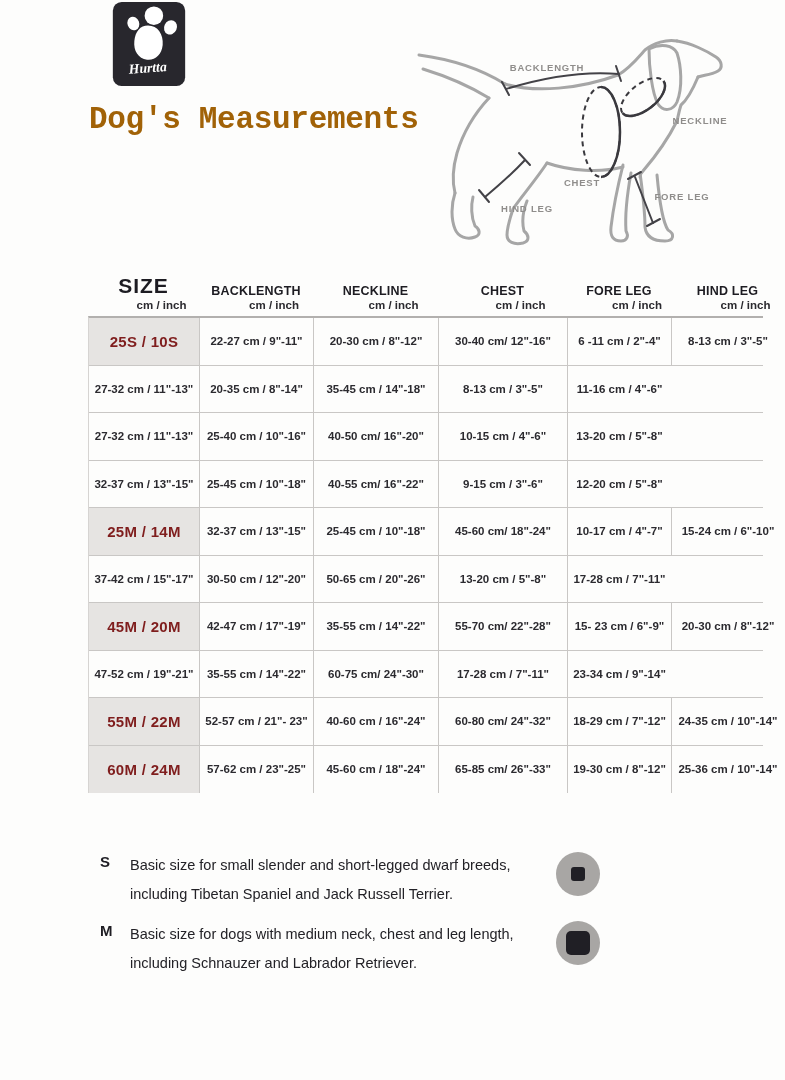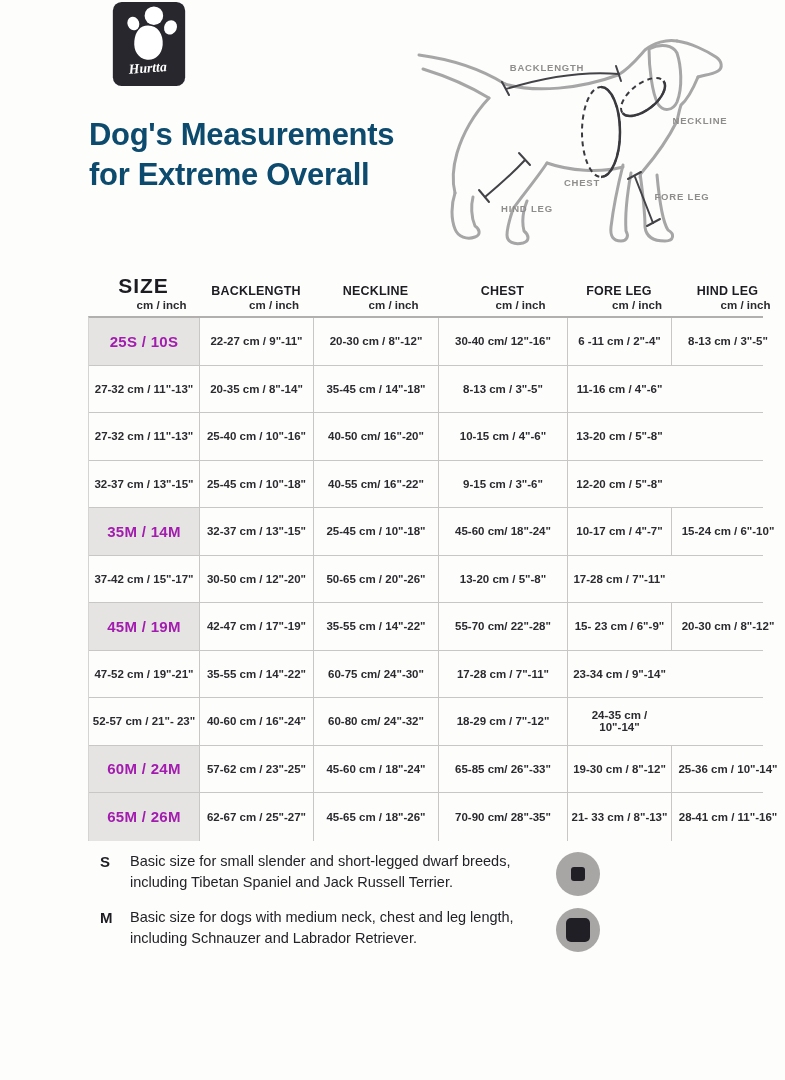--- a/index.html
+++ b/index.html
@@ -9,23 +9,23 @@
     width:785px; height:1080px;
     background:#fdfdfc;
     font-family:"Liberation Sans", sans-serif;
     color:#27262b;
     overflow:hidden;
   }
   
   .logo { position:absolute; left:112px; top:2px; width:74px; height:86px; }
   
   .title {
-    position:absolute; left:89px; top:115px;
+    position:absolute; left:89px; top:100px;
     font-size:31px; font-weight:bold; letter-spacing:-0.3px;
-    line-height:40px; color:#0c4a6e;
+    line-height:40px; color:#a16207;font-family:Liberation Mono, monospace;
   }
   
   .dog-diagram { position:absolute; left:415px; top:5px; width:370px; height:250px; }
   .dog-diagram text {
     font-family:"Liberation Sans", sans-serif;
     font-size:9.5px; font-weight:bold; fill:#8f8d8b; letter-spacing:0.8px;
   }
   
   .size-table { position:absolute; left:88px; top:263px; width:675px; }
   .thead {
@@ -47,26 +47,26 @@
     height:47.5px;
     border-bottom:1px solid #c9c7c5;
   }
   .trow:last-child { border-bottom:none; }
   .cell {
     display:flex; align-items:center; justify-content:center; text-align:center;
     font-size:11.5px; font-weight:bold; color:#2b2a2f;
     border-left:1px solid #c9c7c5; padding:0 2px;
   }
   .trow .cell:first-child { border-left:none; }
-  .cell.size-cell { background:#e6e4e2; font-size:15px; color:#a21caf; letter-spacing:0.3px; }
+  .cell.size-cell { background:#e6e4e2; font-size:15px; color:#7f1d1d; letter-spacing:0.3px; }
   
   .footnotes { position:absolute; left:100px; top:851px; width:560px; }
   .note { display:grid; grid-template-columns:30px 418px 60px; margin-bottom:11px; }
   .note .letter { font-size:15px; font-weight:bold; padding-top:2px; color:#1e1d23; }
-  .note .ntext { font-size:14.5px; line-height:21px; color:#232227; }
+  .note .ntext { font-size:14.5px; line-height:29px; color:#232227; }
   .note .nicon { display:flex; justify-content:center; align-items:flex-start; padding-top:1px; }
   .circle {
     width:44px; height:44px; border-radius:50%;
     background:#a8a6a4; display:flex; align-items:center; justify-content:center;
   }
   .sq-small { width:14px; height:14px; border-radius:3px; background:#201f25; }
   .sq-med   { width:24px; height:24px; border-radius:5px; background:#201f25; }
 </style>
 </head>
 <body>
@@ -77,21 +77,20 @@
     <path d="M 36,24 C 46,24 52,33 51,44 C 50,54 43,60 35,59 C 26,58 21,50 22,40 C 23,30 28,24 36,24 Z"></path>
     <ellipse cx="21" cy="22" rx="6" ry="7" transform="rotate(-20 21 22)"></ellipse>
     <circle cx="42" cy="14" r="9.5"></circle>
     <ellipse cx="59" cy="26" rx="6.5" ry="7.5" transform="rotate(25 59 26)"></ellipse>
   </g>
   <text x="36" y="72" text-anchor="middle" fill="#ffffff" font-size="14" font-style="italic" font-weight="bold" font-family="Liberation Serif, serif" transform="rotate(-4 36 72)">Hurtta</text>
 </svg>
 
 <div class="title">
   <div>Dog's Measurements</div>
-  <div>for Extreme Overall</div>
 </div>
 
 <svg class="dog-diagram" viewBox="0 0 370 250">
   <g fill="none" stroke="#a6a6a6" stroke-width="3" stroke-linecap="round" stroke-linejoin="round">
 
     <path d="M 4,50 C 34,54 66,64 90,79"></path>
     <path d="M 8,64 C 34,72 56,82 74,93"></path>
 
     <path d="M 90,79 C 120,88 165,84 203,70"></path>
 
@@ -205,78 +204,71 @@
 
     <div class="trow">
       <div class="cell">32-37 cm / 13"-15"</div>
       <div class="cell">25-45 cm / 10"-18"</div>
       <div class="cell">40-55 cm/ 16"-22"</div>
       <div class="cell">9-15 cm / 3"-6"</div>
       <div class="cell">12-20 cm / 5"-8"</div>
     </div>
 
     <div class="trow">
-      <div class="cell size-cell">35M / 14M</div>
+      <div class="cell size-cell">25M / 14M</div>
       <div class="cell">32-37 cm / 13"-15"</div>
       <div class="cell">25-45 cm / 10"-18"</div>
       <div class="cell">45-60 cm/ 18"-24"</div>
       <div class="cell">10-17 cm / 4"-7"</div>
       <div class="cell">15-24 cm / 6"-10"</div>
     </div>
 
     <div class="trow">
       <div class="cell">37-42 cm / 15"-17"</div>
       <div class="cell">30-50 cm / 12"-20"</div>
       <div class="cell">50-65 cm / 20"-26"</div>
       <div class="cell">13-20 cm / 5"-8"</div>
       <div class="cell">17-28 cm / 7"-11"</div>
     </div>
 
     <div class="trow">
-      <div class="cell size-cell">45M / 19M</div>
+      <div class="cell size-cell">45M / 20M</div>
       <div class="cell">42-47 cm / 17"-19"</div>
       <div class="cell">35-55 cm / 14"-22"</div>
       <div class="cell">55-70 cm/ 22"-28"</div>
       <div class="cell">15- 23 cm / 6"-9"</div>
       <div class="cell">20-30 cm / 8"-12"</div>
     </div>
 
     <div class="trow">
       <div class="cell">47-52 cm / 19"-21"</div>
       <div class="cell">35-55 cm / 14"-22"</div>
       <div class="cell">60-75 cm/ 24"-30"</div>
       <div class="cell">17-28 cm / 7"-11"</div>
       <div class="cell">23-34 cm / 9"-14"</div>
     </div>
 
     <div class="trow">
+      <div class="cell size-cell">55M / 22M</div>
       <div class="cell">52-57 cm / 21"- 23"</div>
       <div class="cell">40-60 cm / 16"-24"</div>
       <div class="cell">60-80 cm/ 24"-32"</div>
       <div class="cell">18-29 cm / 7"-12"</div>
       <div class="cell">24-35 cm / 10"-14"</div>
     </div>
 
     <div class="trow">
       <div class="cell size-cell">60M / 24M</div>
       <div class="cell">57-62 cm / 23"-25"</div>
       <div class="cell">45-60 cm / 18"-24"</div>
       <div class="cell">65-85 cm/ 26"-33"</div>
       <div class="cell">19-30 cm / 8"-12"</div>
       <div class="cell">25-36 cm / 10"-14"</div>
     </div>
 
-    <div class="trow">
-      <div class="cell size-cell">65M / 26M</div>
-      <div class="cell">62-67 cm / 25"-27"</div>
-      <div class="cell">45-65 cm / 18"-26"</div>
-      <div class="cell">70-90 cm/ 28"-35"</div>
-      <div class="cell">21- 33 cm / 8"-13"</div>
-      <div class="cell">28-41 cm / 11"-16"</div>
-    </div>
   </div>
 
 </div>
 
 <div class="footnotes">
   <div class="note">
     <div class="letter">S</div>
     <div class="ntext">Basic size for small slender and short-legged dwarf breeds, including Tibetan Spaniel and Jack Russell Terrier.</div>
     <div class="nicon">
       <div class="circle">

